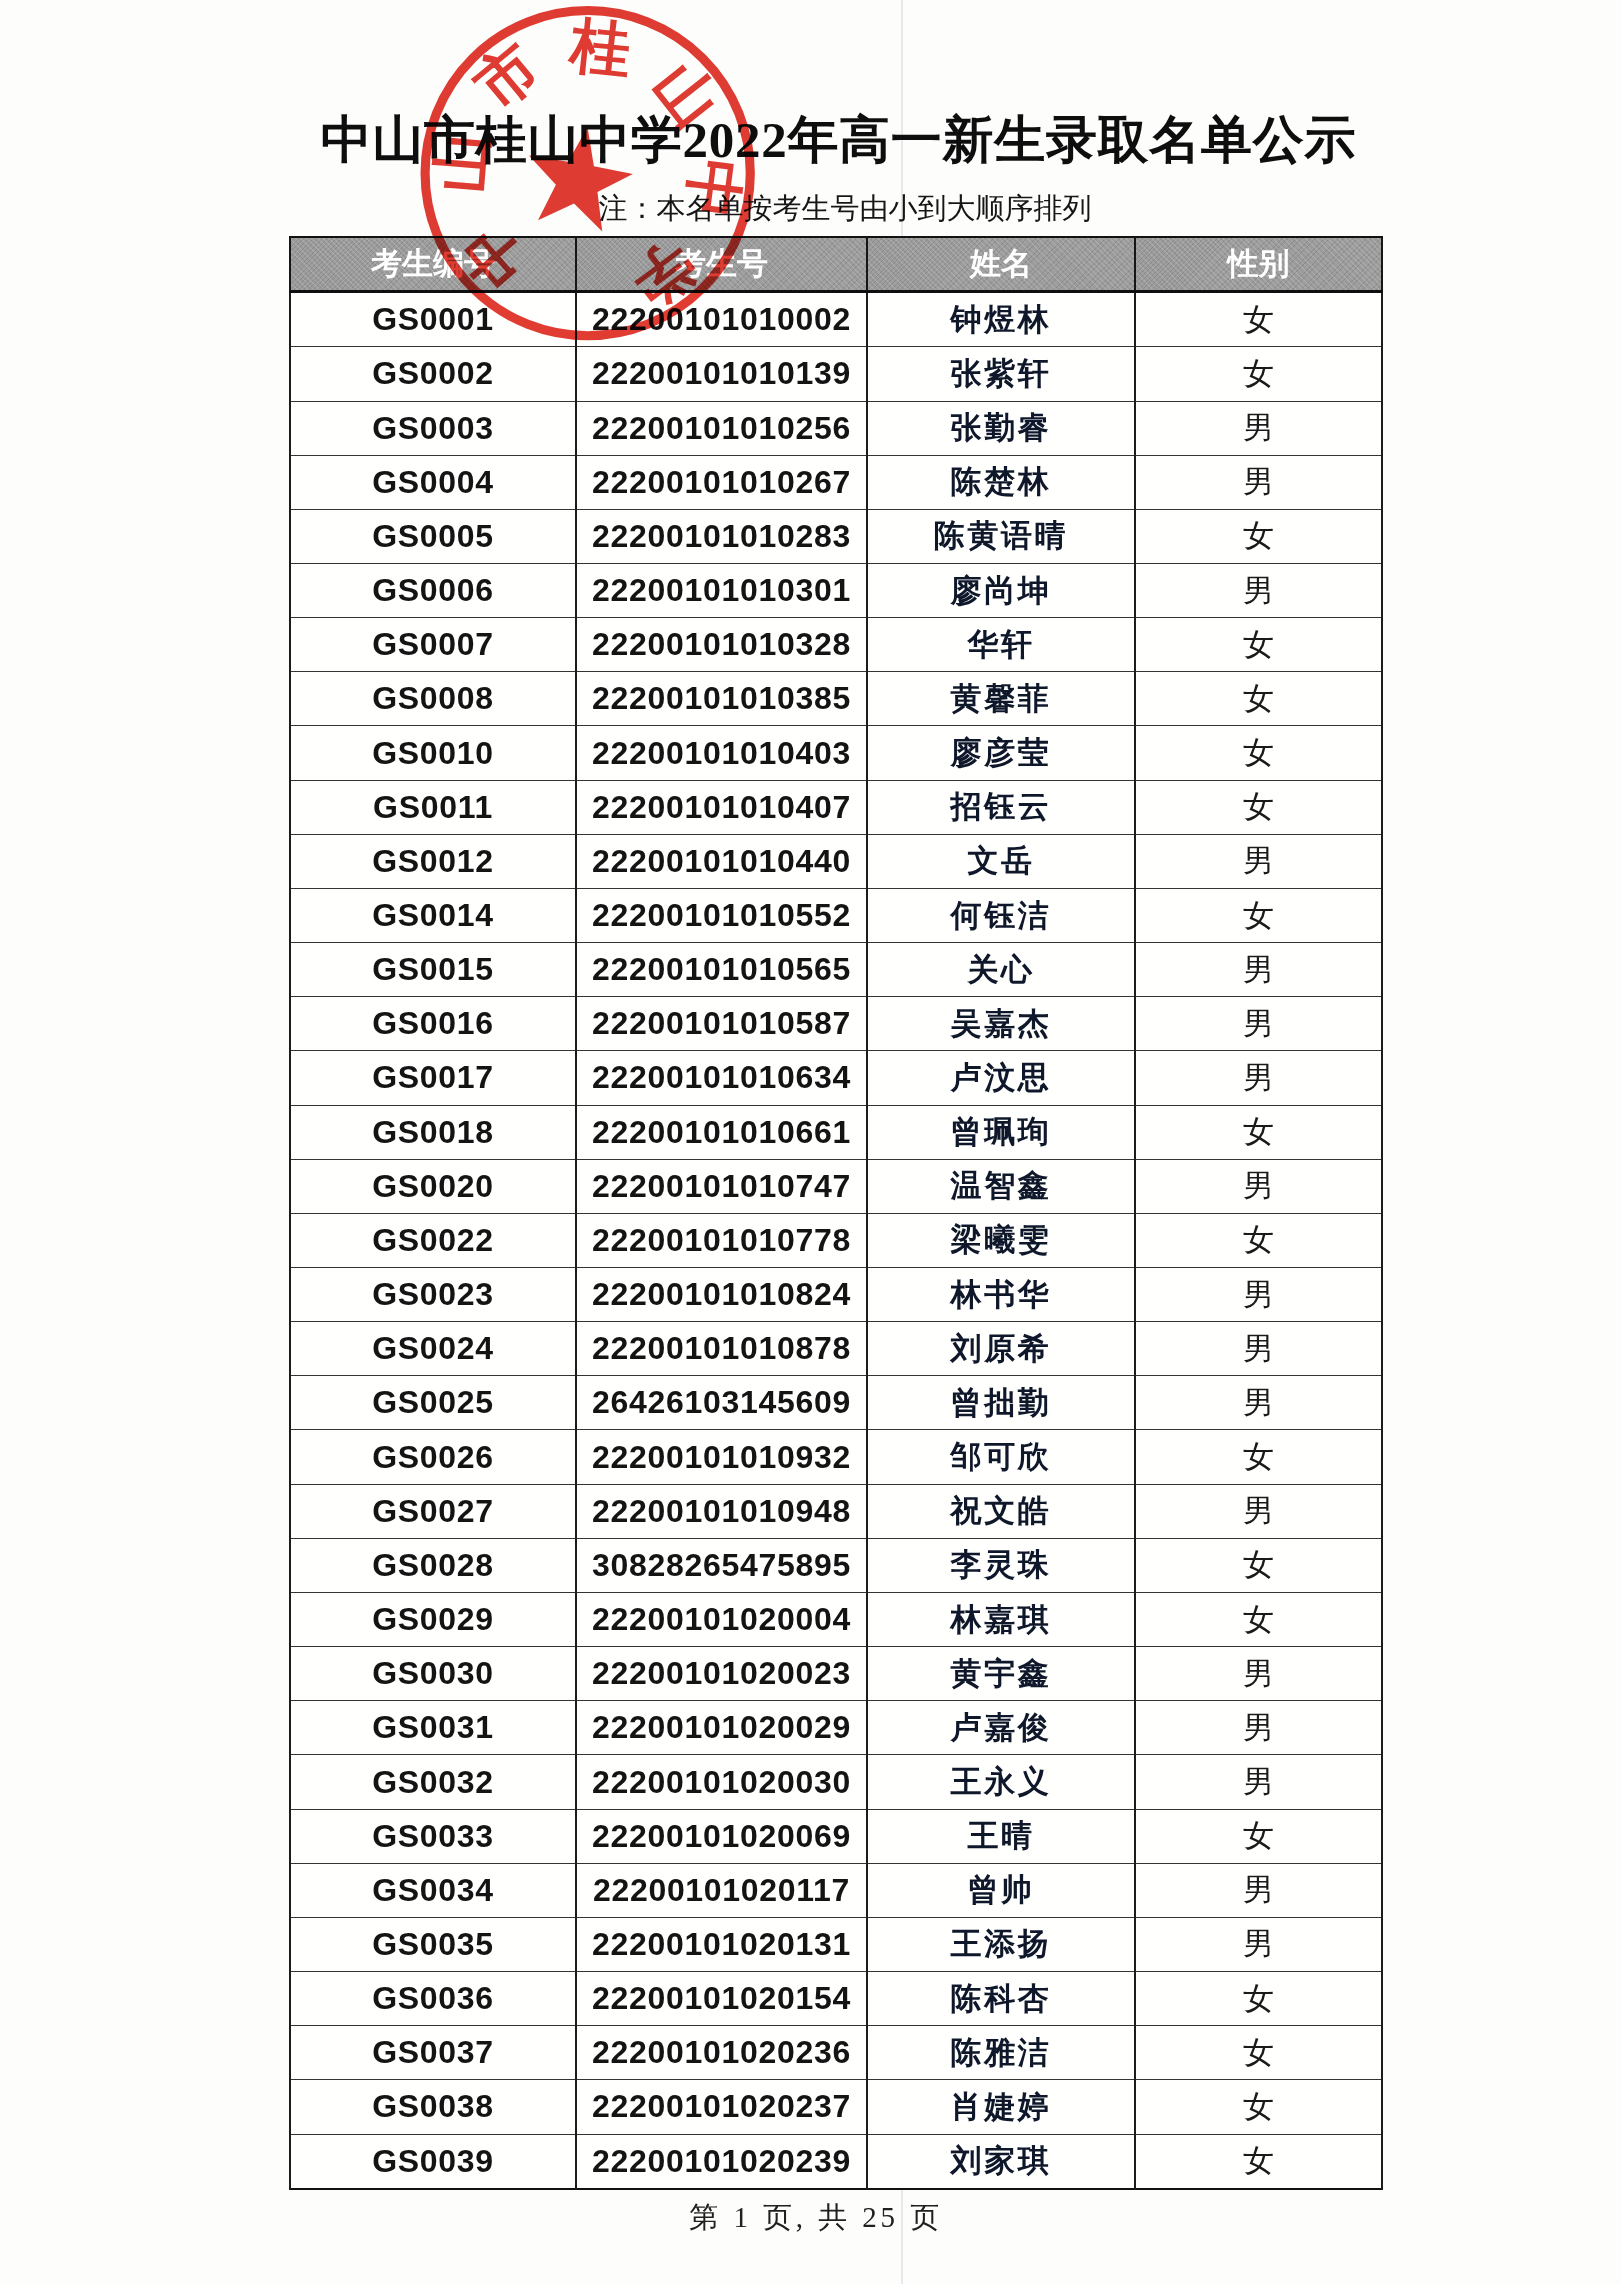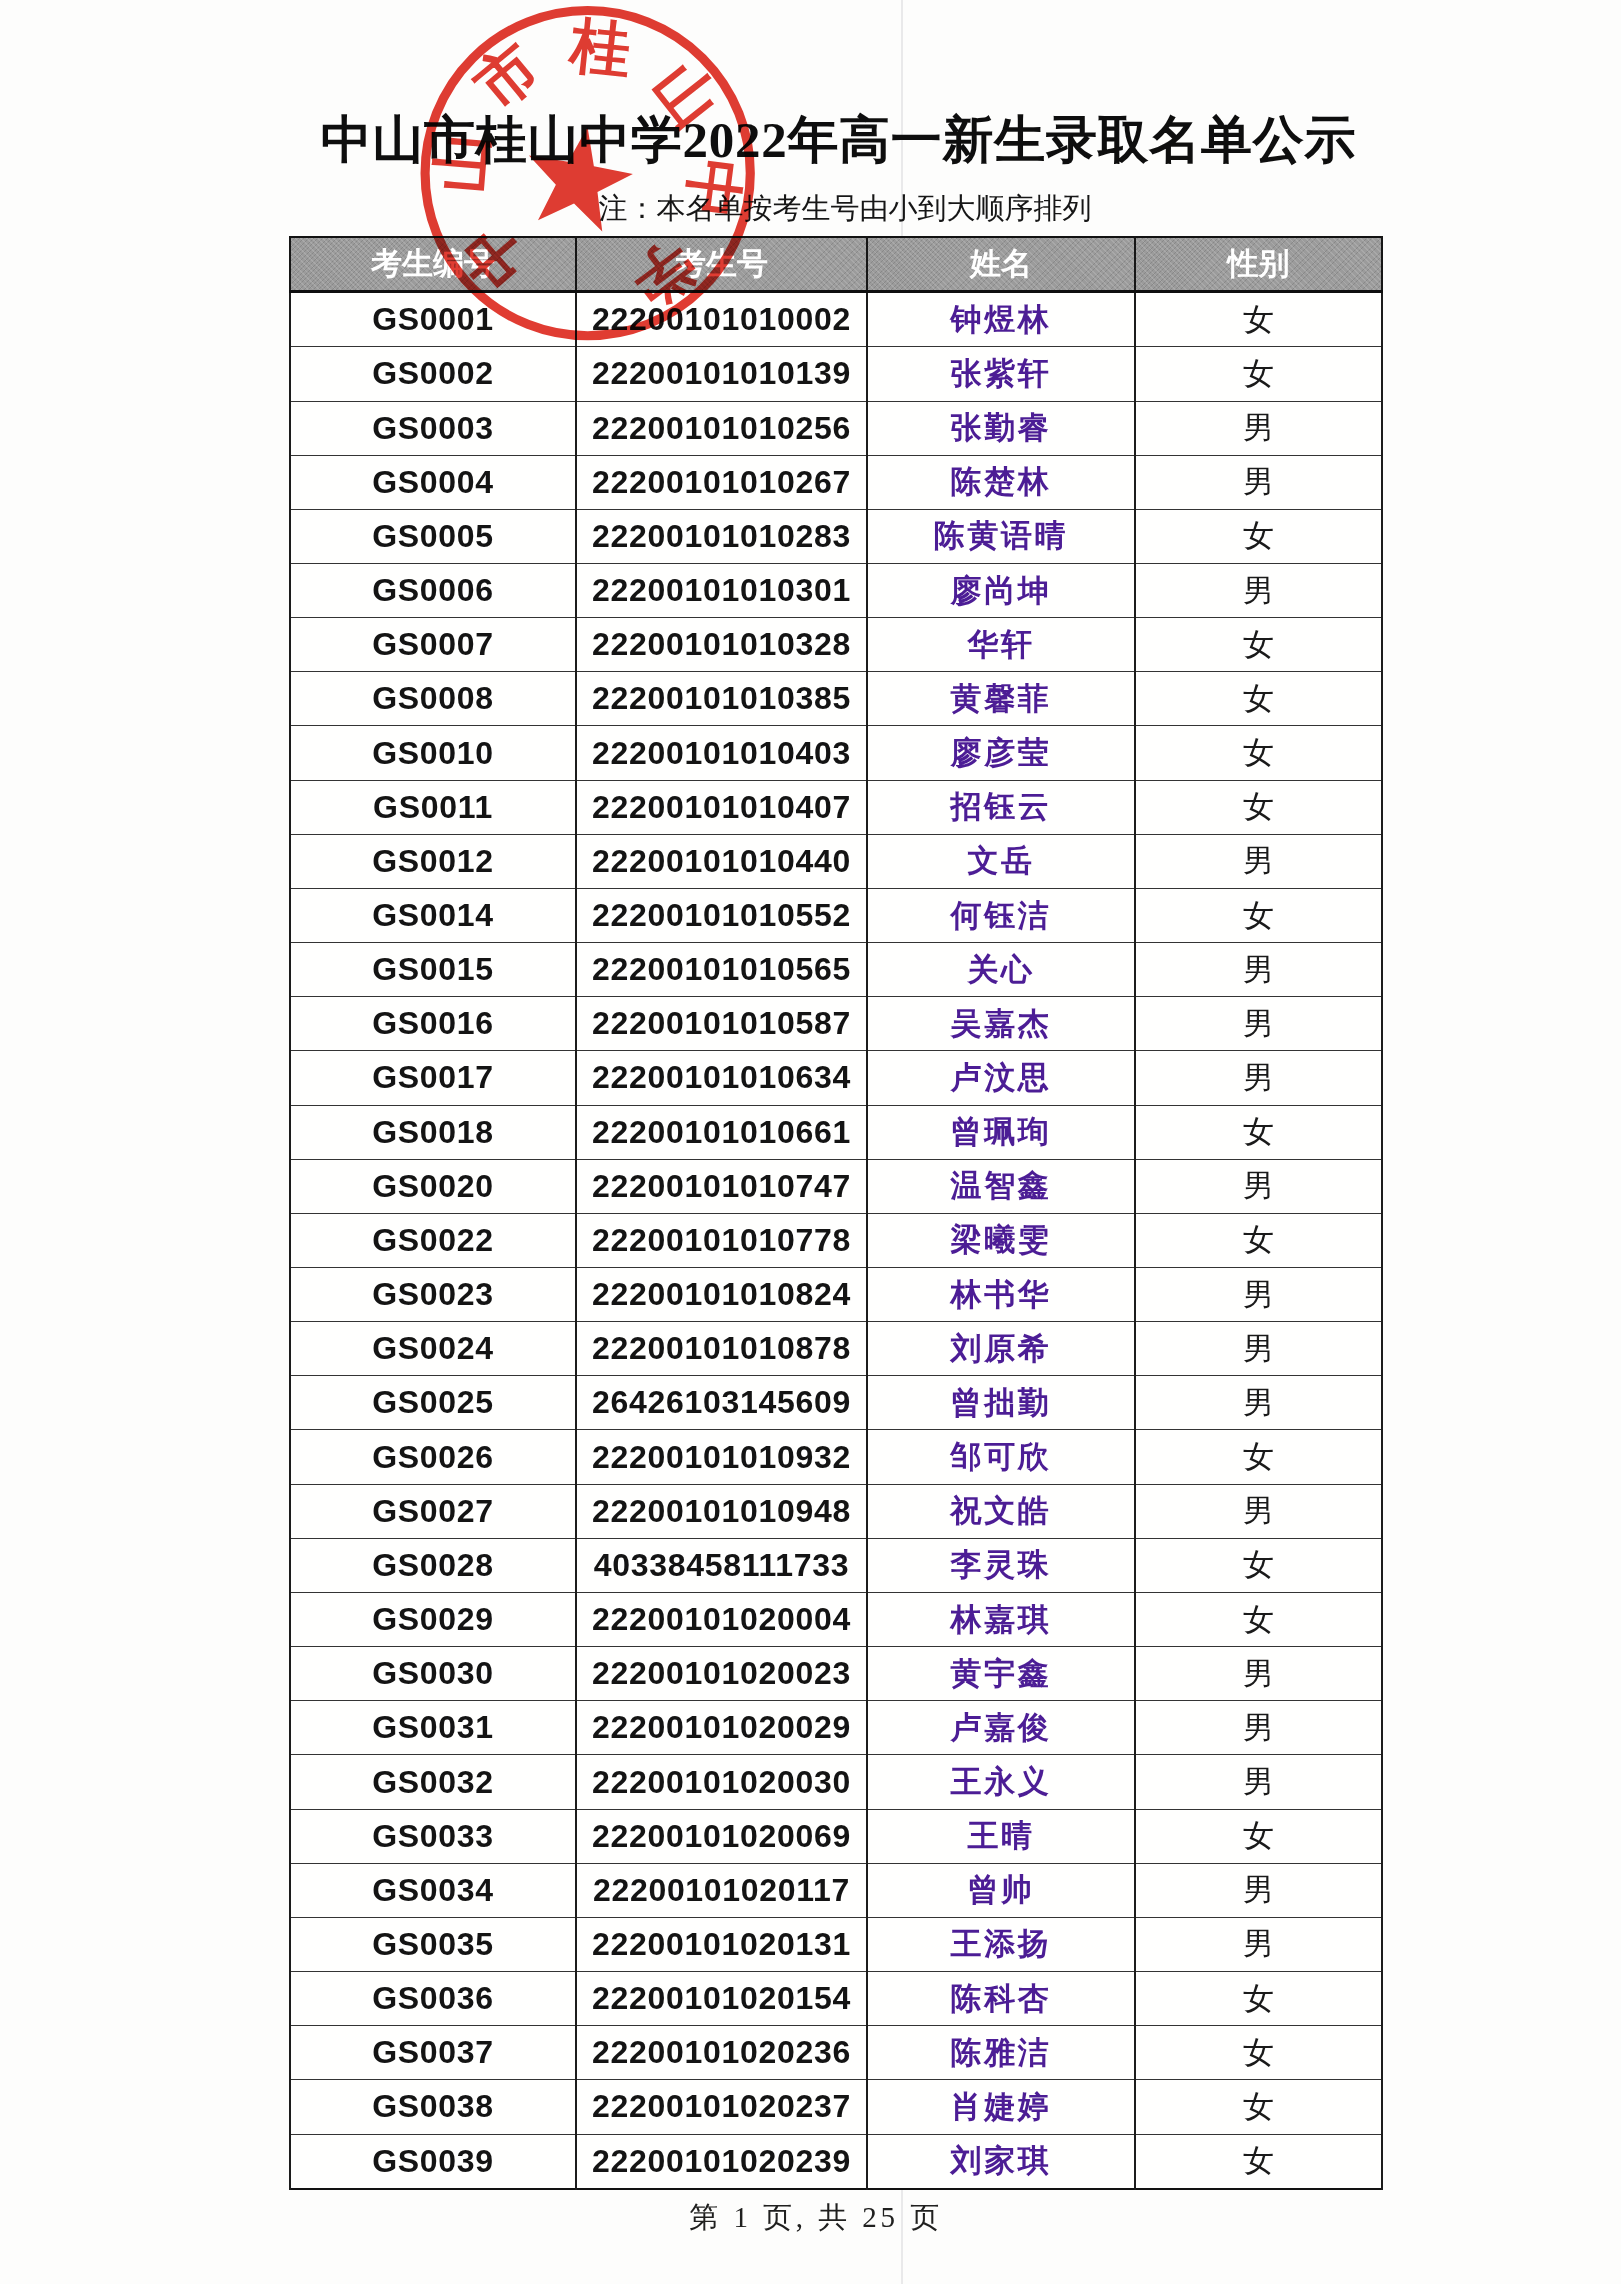--- a/index.html
+++ b/index.html
@@ -52,21 +52,21 @@
     border-top:1.3px solid #343434;border-bottom:1.3px solid #343434;
     text-align:center;vertical-align:middle;
     background:#fffffe;
   }
   .roster td.c-id, .roster td.c-num{
     font-family:"Liberation Sans","DejaVu Sans",sans-serif;
     font-weight:bold;font-size:32px;letter-spacing:0.7px;color:#141414;
   }
   .roster td.c-name{
     font-family:"Liberation Sans","DejaVu Sans",sans-serif;
-    font-weight:600;font-size:31px;letter-spacing:2.6px;color:#4c1d95;
+    font-weight:600;font-size:31px;letter-spacing:2.6px;color:#0f172a;
   }
   .roster td.c-gender{
     font-family:"Liberation Serif","DejaVu Serif",serif;
     font-weight:normal;font-size:31px;color:#1a1a1a;
   }
 
   .page-footer{
     position:absolute;top:2198px;left:0;right:0;
     text-align:center;transform:translateX(5.2px);
     font-size:29px;letter-spacing:3.9px;color:#20201f;
@@ -245,21 +245,21 @@
           <td class="c-gender">女</td>
         </tr>
         <tr>
           <td class="c-id">GS0027</td>
           <td class="c-num">22200101010948</td>
           <td class="c-name">祝文皓</td>
           <td class="c-gender">男</td>
         </tr>
         <tr>
           <td class="c-id">GS0028</td>
-          <td class="c-num">40338458111733</td>
+          <td class="c-num">30828265475895</td>
           <td class="c-name">李灵珠</td>
           <td class="c-gender">女</td>
         </tr>
         <tr>
           <td class="c-id">GS0029</td>
           <td class="c-num">22200101020004</td>
           <td class="c-name">林嘉琪</td>
           <td class="c-gender">女</td>
         </tr>
         <tr>

